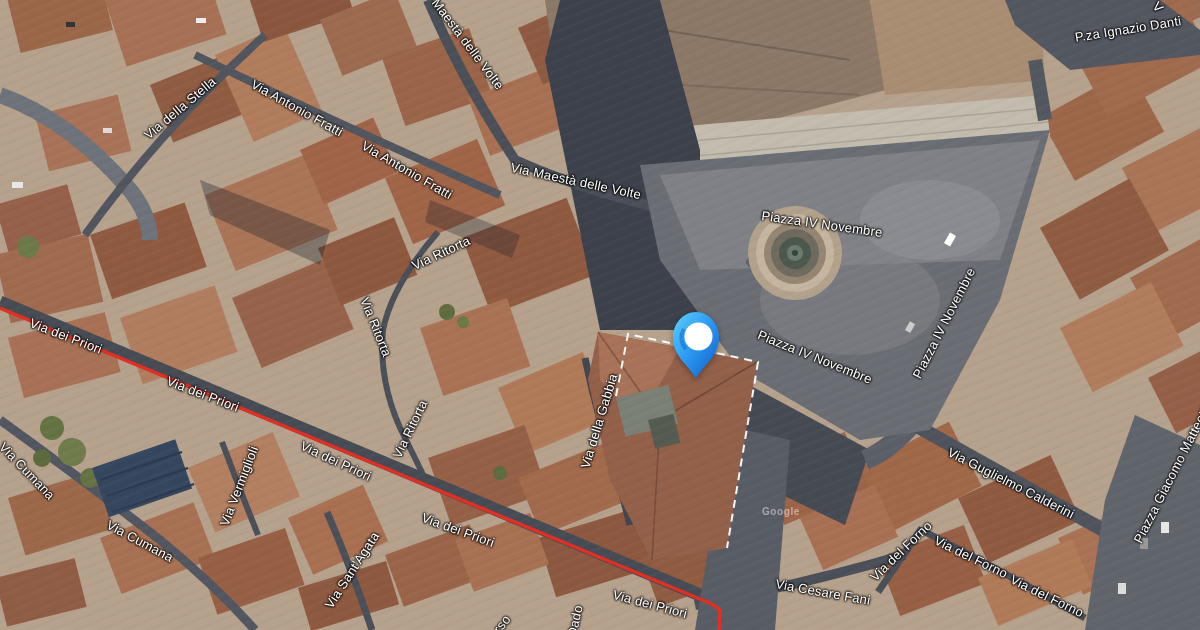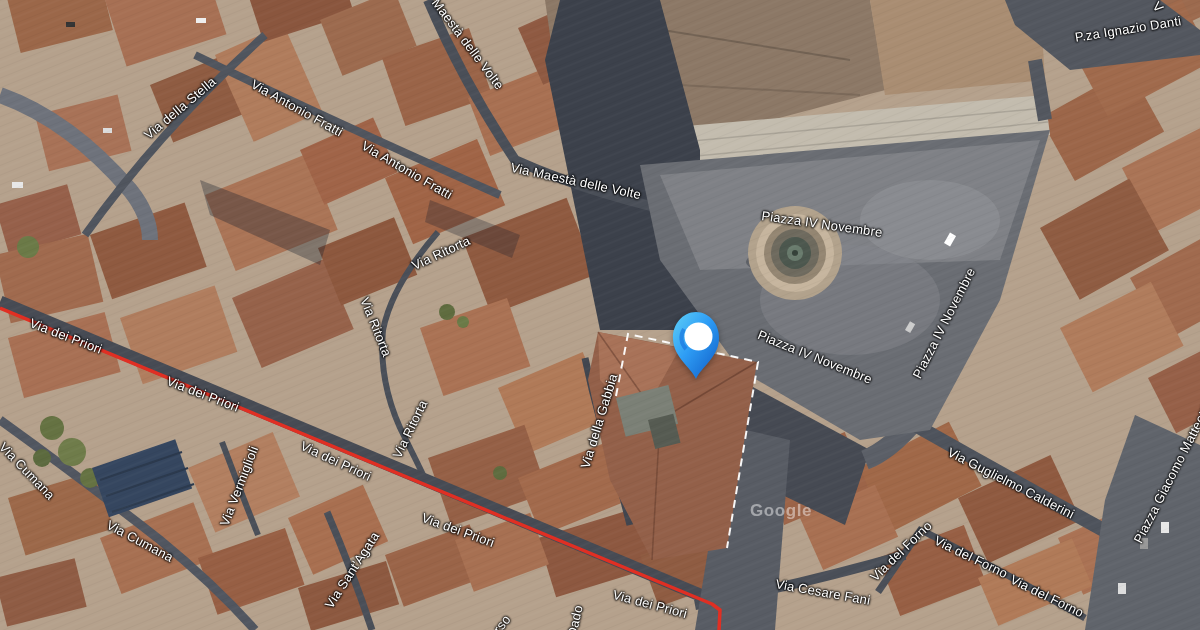--- a/index.html
+++ b/index.html
@@ -208,21 +208,21 @@
       <div class="map-label" style="left: 352px; top: 570px; transform: translate(-50%, -50%) rotate(-57deg);">Via Sant'Agata</div>
       <div class="map-label" style="left: 599px; top: 421px; transform: translate(-50%, -50%) rotate(-73deg);">Via della Gabbia</div>
       <div class="map-label" style="left: 1011px; top: 483px; transform: translate(-50%, -50%) rotate(27deg);">Via Guglielmo Calderini</div>
       <div class="map-label" style="left: 1172px; top: 474px; transform: translate(-50%, -50%) rotate(-63deg);">Piazza Giacomo Matteotti</div>
       <div class="map-label" style="left: 901px; top: 551px; transform: translate(-50%, -50%) rotate(-44deg);">Via del Forno</div>
       <div class="map-label" style="left: 971px; top: 557px; transform: translate(-50%, -50%) rotate(26deg);">Via del Forno</div>
       <div class="map-label" style="left: 1047px; top: 596px; transform: translate(-50%, -50%) rotate(26deg);">Via del Forno</div>
       <div class="map-label" style="left: 823px; top: 592px; transform: translate(-50%, -50%) rotate(10deg);">Via Cesare Fani</div>
       <div class="map-label" style="left: 502px; top: 624px; transform: translate(-50%, -50%) rotate(-52deg);">rso</div>
       <div class="map-label" style="left: 575px; top: 621px; transform: translate(-50%, -50%) rotate(-78deg);">Dado</div>
-      <div class="map-label watermark" style="left: 781px; top: 511px; transform: translate(-50%, -50%) rotate(0deg); font-size: 17px;">Google</div>
+      <div class="map-label watermark" style="left: 781px; top: 511px; transform: translate(-50%, -50%) rotate(0deg); font-size: 10px;">Google</div>
     </div>
 
   <div class="pin" style="left: 696px; top: 384px;">
     <svg width="72" height="72" viewBox="0 0 72 72">
       <defs>
         <linearGradient id="pg" x1="0" y1="0" x2="1" y2="1">
           <stop offset="0" stop-color="#5fd0f7"></stop>
           <stop offset="0.45" stop-color="#2e9df5"></stop>
           <stop offset="1" stop-color="#0e59c4"></stop>
         </linearGradient>

